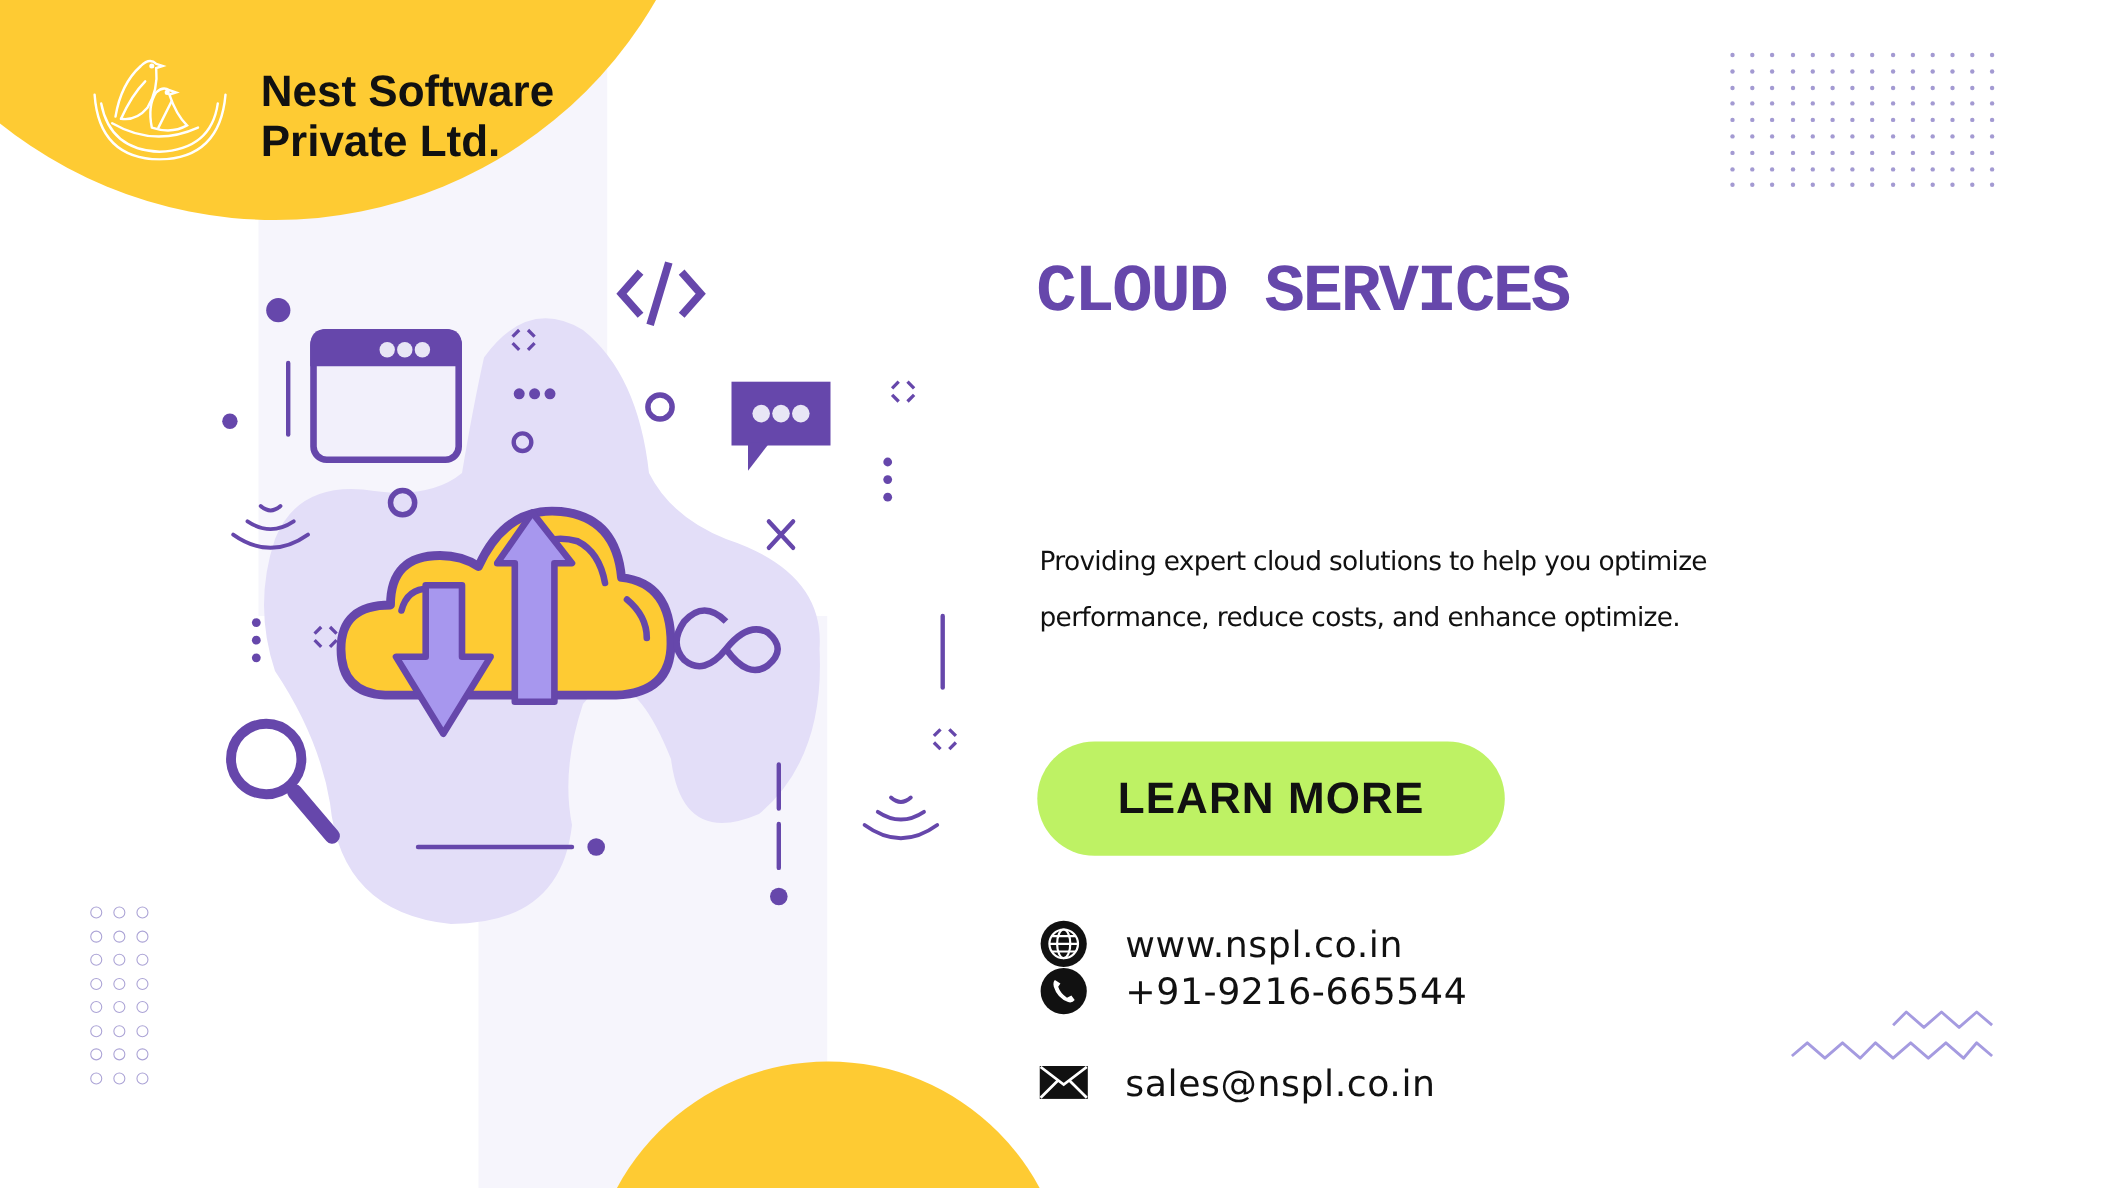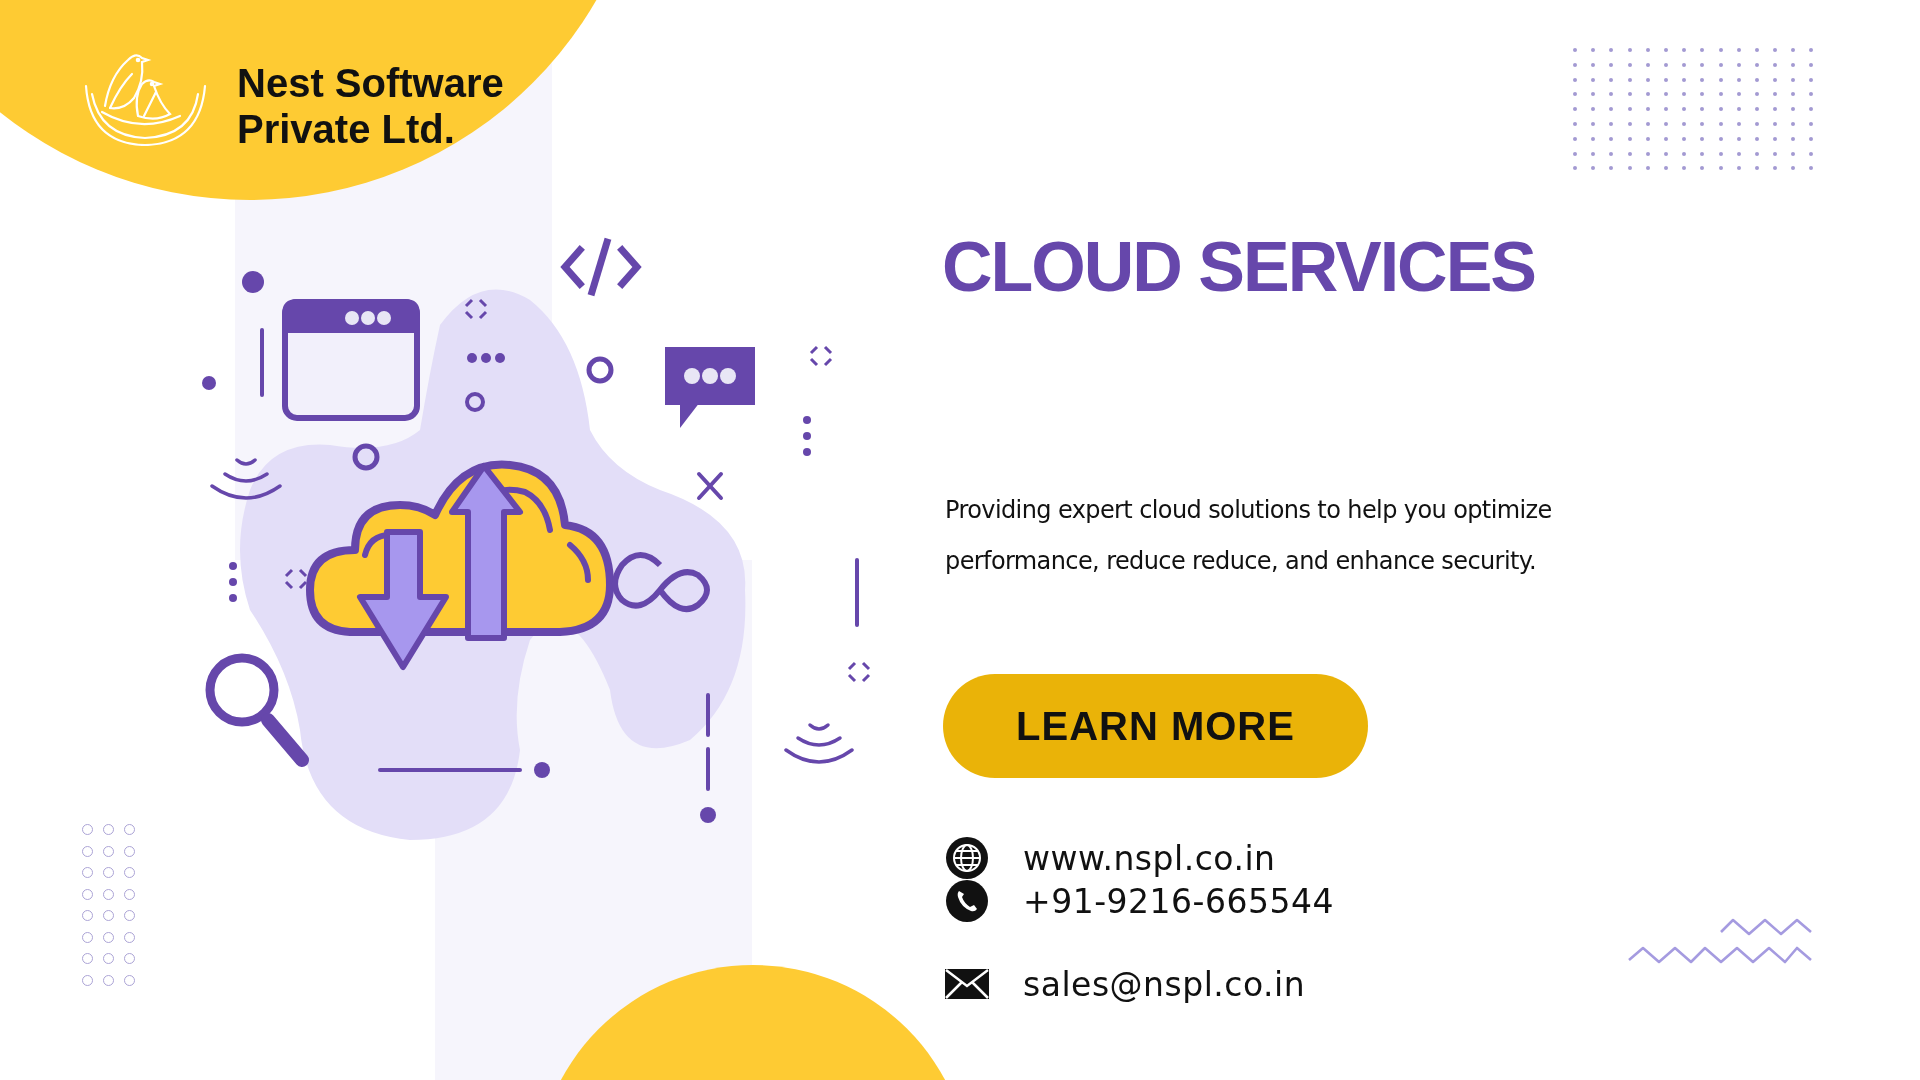--- a/index.html
+++ b/index.html
@@ -4,23 +4,23 @@
 <style>
   html, body { margin:0; padding:0; }
   body { width:1920px; height:1080px; position:relative; overflow:hidden; background:#ffffff; font-family:"Liberation Sans", sans-serif; }
   .abs { position:absolute; }
   .panel-top { left:235px; top:0; width:317px; height:560px; background:#f6f5fc; }
   .panel-bot { left:435px; top:560px; width:317px; height:520px; background:#f6f5fc; }
   .sun-top { left:-150px; top:-600px; width:800px; height:800px; border-radius:50%; background:#fecb33; }
   .sun-bot { left:535px; top:965px; width:436px; height:436px; border-radius:50%; background:#fecb33; }
   .logo-text { left:237px; top:60px; font-family:"Liberation Sans", sans-serif; font-weight:bold; font-size:40px; line-height:46px; color:#111; letter-spacing:0px; }
   .logo-icon { left:80px; top:46px; }
-  .title { left:942px; top:212px; font-family:Liberation Sans, sans-serif; font-weight:bold; font-size:70px; line-height:110px; color:#6647ab; letter-spacing:-2px; white-space:nowrap; }
+  .title { left:942px; top:212px; font-family:Liberation Mono, monospace; font-weight:bold; font-size:61px; line-height:110px; color:#6647ab; letter-spacing:-2px; white-space:nowrap; }
   .subtitle { left:945px; top:485px; font-family:"DejaVu Sans", sans-serif; font-size:24px; line-height:51px; color:#111; white-space:nowrap; letter-spacing:-0.6px; }
-  .cta { left:943px; top:674px; width:425px; height:104px; border-radius:52px; background:#eab308; border:none; font-family:"Liberation Sans", sans-serif; font-weight:bold; font-size:40px; color:#111; letter-spacing:1px; cursor:pointer; display:flex; align-items:center; justify-content:center; }
+  .cta { left:943px; top:674px; width:425px; height:104px; border-radius:52px; background:#bef264; border:none; font-family:"Liberation Sans", sans-serif; font-weight:bold; font-size:40px; color:#111; letter-spacing:1px; cursor:pointer; display:flex; align-items:center; justify-content:center; }
   .contact { left:945px; display:flex; align-items:center; }
   .contact .ic { width:44px; height:44px; display:flex; align-items:center; justify-content:center; margin-right:34px; }
   .contact .tx { font-family:"DejaVu Sans", sans-serif; font-size:33px; color:#111; letter-spacing:0.5px; }
   .dotgrid { left:1573px; top:48px; display:grid; grid-template-columns:repeat(14, 18.2px); grid-auto-rows:14.8px; }
   .dotgrid span { width:4px; height:4px; border-radius:50%; background:#a39ad2; display:block; }
   .ringgrid { left:82px; top:824px; display:grid; grid-template-columns:repeat(3, 21px); grid-auto-rows:21.5px; }
   .ringgrid span { width:9px; height:9px; border-radius:50%; border:1.6px solid #aca4d6; display:block; }
 </style>
 </head>
 <body>
@@ -306,21 +306,21 @@
         <path d="M596 520 Q629 544 662 520"></path>
     </g>
   </svg>
 </div>
 
 <div class="abs title">
   <div>CLOUD SERVICES</div>
 </div>
 <div class="abs subtitle">
   <div>Providing expert cloud solutions to help you optimize</div>
-  <div>performance, reduce reduce, and enhance security.</div>
+  <div>performance, reduce costs, and enhance optimize.</div>
 </div>
 <button class="abs cta">LEARN MORE</button>
 
 <div class="abs contact" style="top:820px;margin-top:16px;">
   <span class="ic">
     <svg width="44" height="44" viewBox="0 0 44 44">
         <circle cx="22" cy="22" r="21" fill="#111"></circle>
         <g fill="none" stroke="#fff" stroke-width="2">
           <circle cx="22" cy="22" r="13"></circle>
           <ellipse cx="22" cy="22" rx="6" ry="13"></ellipse>

